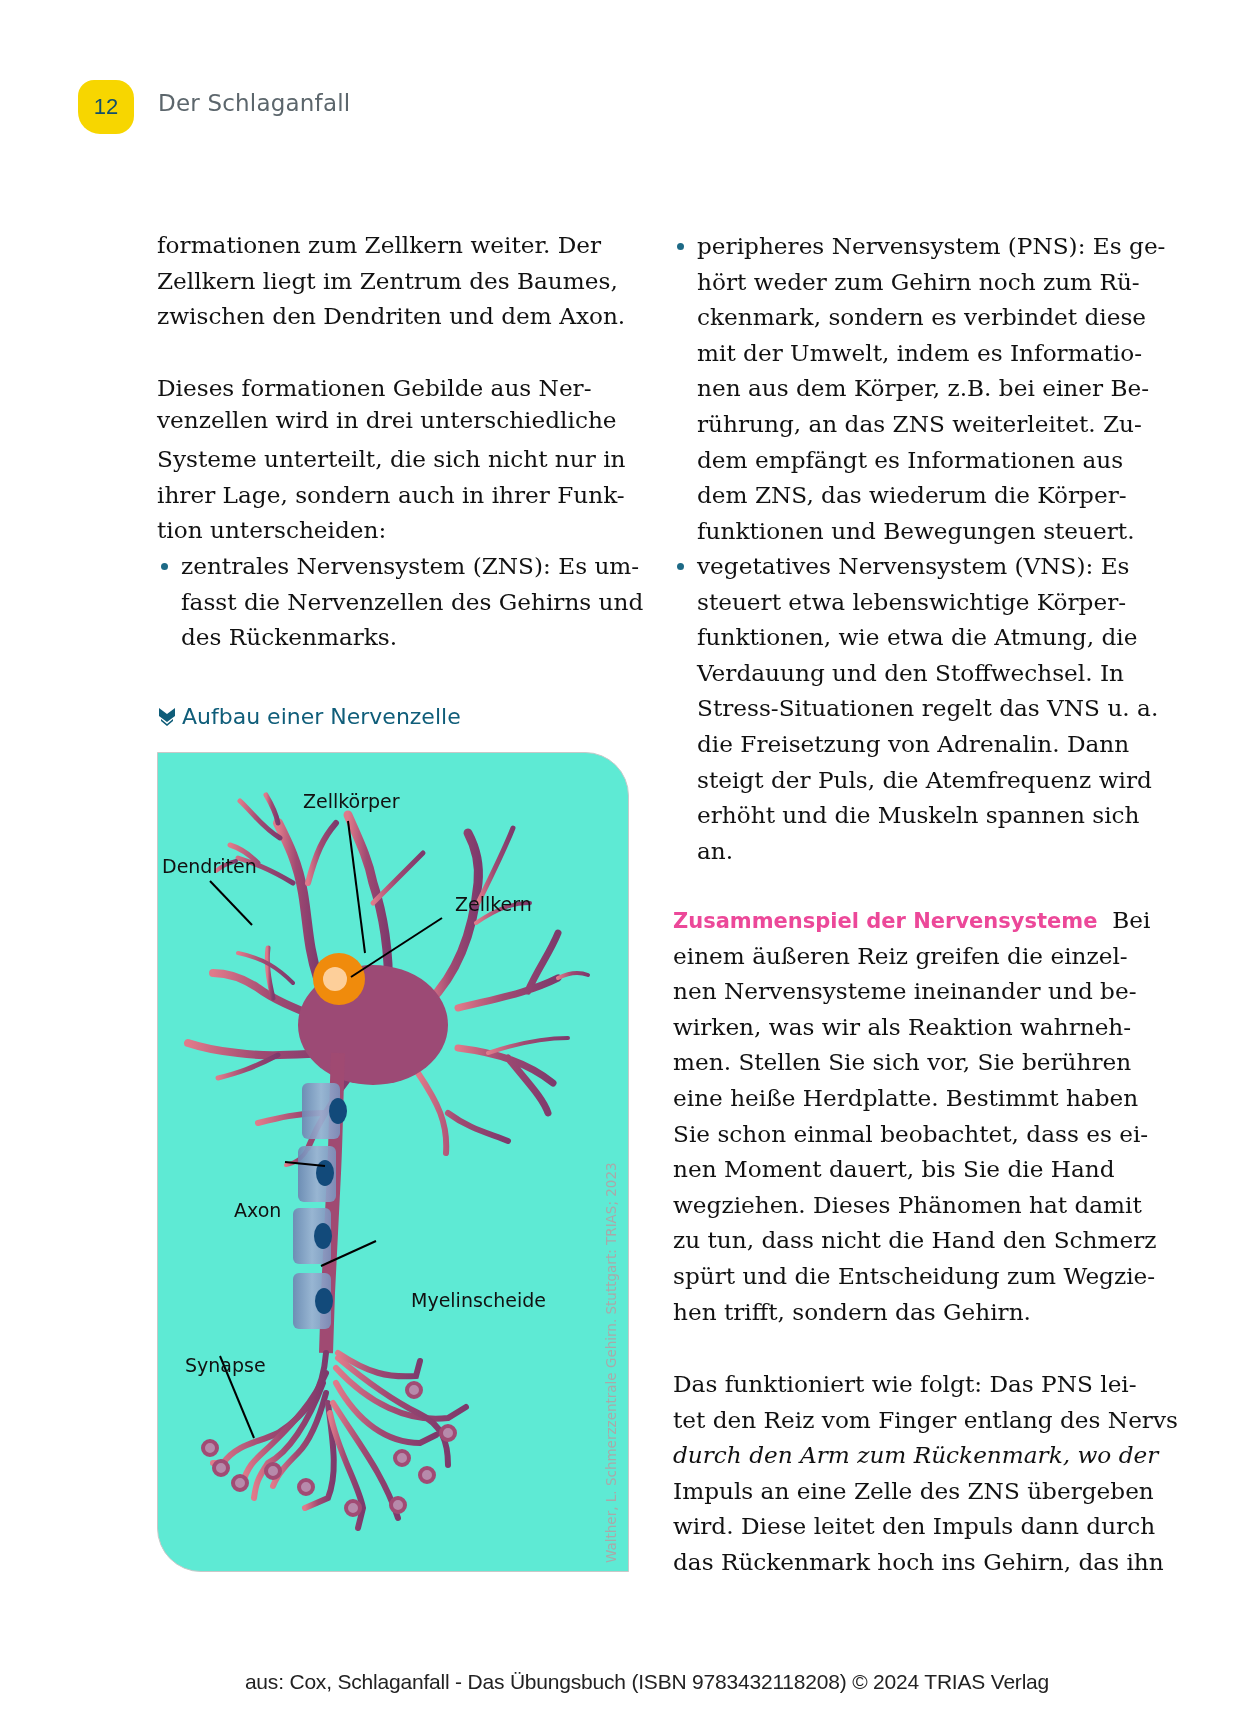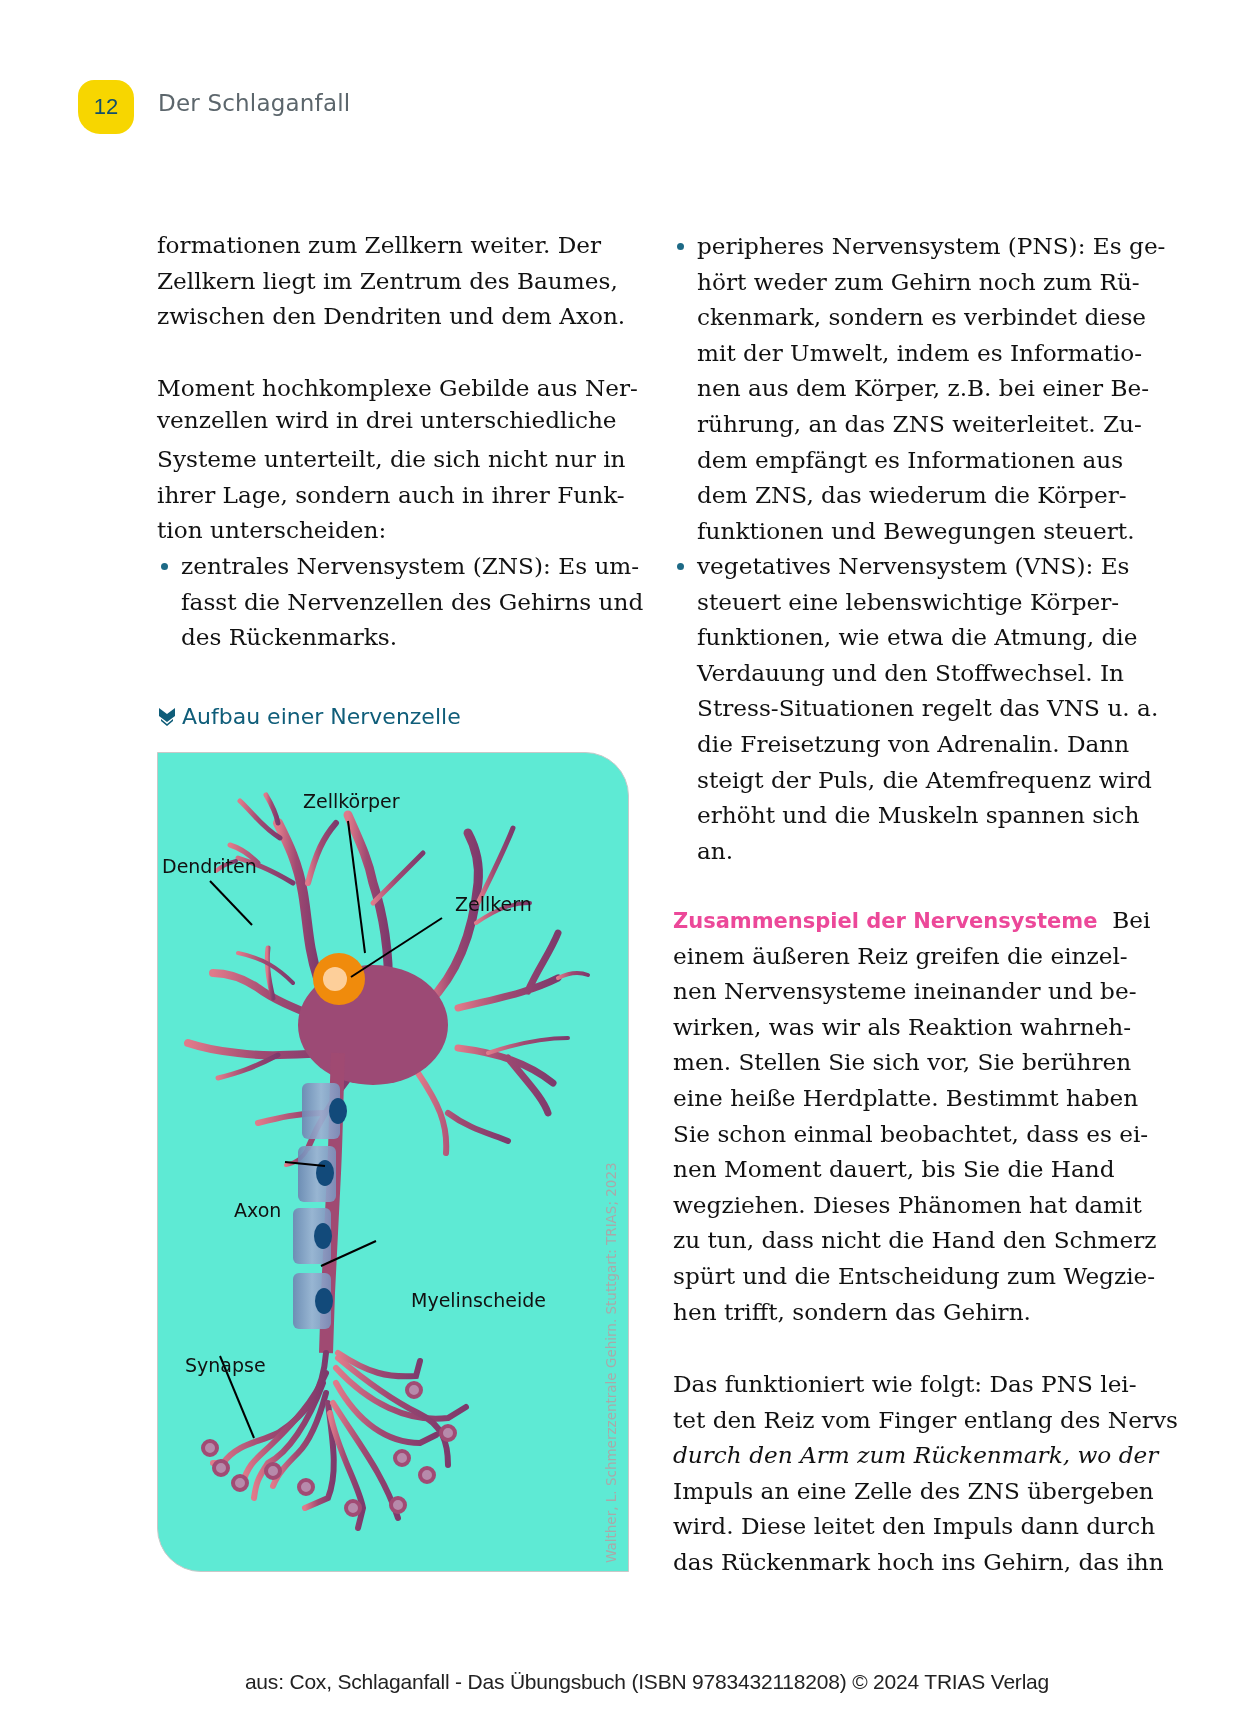--- a/index.html
+++ b/index.html
@@ -26,21 +26,21 @@
 </div>
 <div class="running-head">Der Schlaganfall</div>
 
 <div class="col" style="left:157px; top:0; width:460px;">
   <div id="left-para1">
       <div class="line" style="left: 0px; top: 231px;">formationen zum Zellkern weiter. Der</div>
       <div class="line" style="left: 0px; top: 266.6px;">Zellkern liegt im Zentrum des Baumes,</div>
       <div class="line" style="left: 0px; top: 302.2px;">zwischen den Dendriten und dem Axon.</div>
     </div>
   <div id="left-para2">
-      <div class="line" style="left: 0px; top: 374px;">Moment hochkomplexe Gebilde aus Ner-</div>
+      <div class="line" style="left: 0px; top: 374px;">Dieses formationen Gebilde aus Ner-</div>
       <div class="line" style="left: 0px; top: 406px; text-align: center;">venzellen wird in drei unterschiedliche</div>
       <div class="line" style="left: 0px; top: 445.2px;">Systeme unterteilt, die sich nicht nur in</div>
       <div class="line" style="left: 0px; top: 480.8px;">ihrer Lage, sondern auch in ihrer Funk-</div>
       <div class="line" style="left: 0px; top: 516.4px;">tion unterscheiden:</div>
     </div>
   <div id="left-bullet">
     <span class="bullet" style="left:4px; top:563px;"></span>
   <div class="line" style="left: 24px; top: 552px;">zentrales Nervensystem (ZNS): Es um-</div>
       <div class="line" style="left: 24px; top: 587.6px;">fasst die Nervenzellen des Gehirns und</div>
       <div class="line" style="left: 24px; top: 623.2px;">des Rückenmarks.</div>
@@ -170,21 +170,21 @@
       <div class="line" style="left: 24px; top: 338.8px;">mit der Umwelt, indem es Informatio-</div>
       <div class="line" style="left: 24px; top: 374.4px;">nen aus dem Körper, z.B. bei einer Be-</div>
       <div class="line" style="left: 24px; top: 410px;">rührung, an das ZNS weiterleitet. Zu-</div>
       <div class="line" style="left: 24px; top: 445.6px;">dem empfängt es Informationen aus</div>
       <div class="line" style="left: 24px; top: 481.2px;">dem ZNS, das wiederum die Körper-</div>
       <div class="line" style="left: 24px; top: 516.8px;">funktionen und Bewegungen steuert.</div>
     </div>
   <div id="right-vns">
     <span class="bullet" style="left:4px; top:563px;"></span>
   <div class="line" style="left: 24px; top: 552px;">vegetatives Nervensystem (VNS): Es</div>
-      <div class="line" style="left: 24px; top: 587.6px;">steuert eine lebenswichtige Körper-</div>
+      <div class="line" style="left: 24px; top: 587.6px;">steuert etwa lebenswichtige Körper-</div>
       <div class="line" style="left: 24px; top: 623.2px;">funktionen, wie etwa die Atmung, die</div>
       <div class="line" style="left: 24px; top: 658.8px;">Verdauung und den Stoffwechsel. In</div>
       <div class="line" style="left: 24px; top: 694.4px;">Stress-Situationen regelt das VNS u. a.</div>
       <div class="line" style="left: 24px; top: 730px;">die Freisetzung von Adrenalin. Dann</div>
       <div class="line" style="left: 24px; top: 765.6px;">steigt der Puls, die Atemfrequenz wird</div>
       <div class="line" style="left: 24px; top: 801.2px;">erhöht und die Muskeln spannen sich</div>
       <div class="line" style="left: 24px; top: 836.8px;">an.</div>
     </div>
   <div id="right-section">
     <div class="line" style="left:0; top:906px;">

